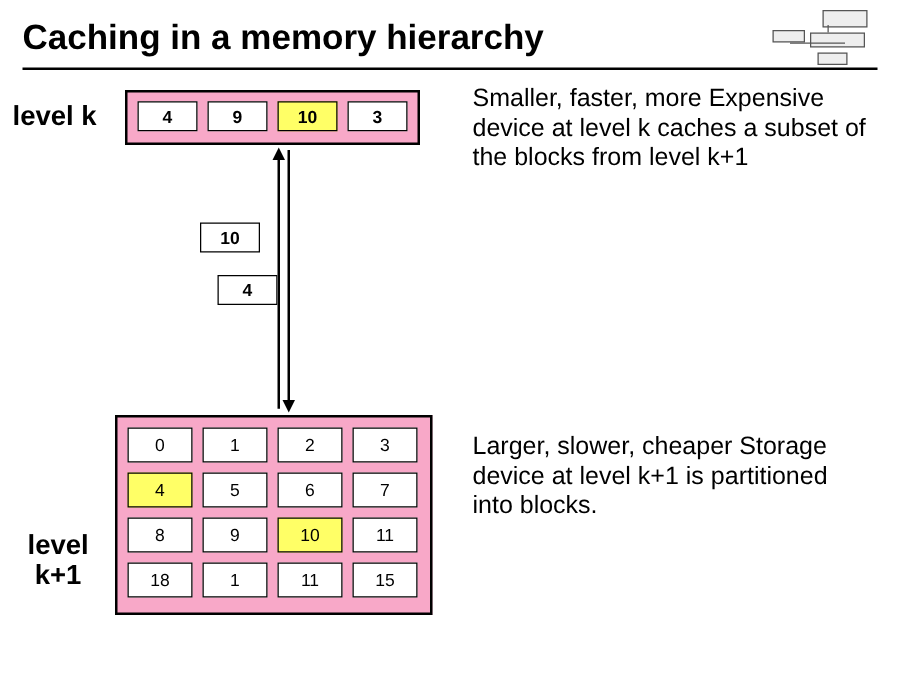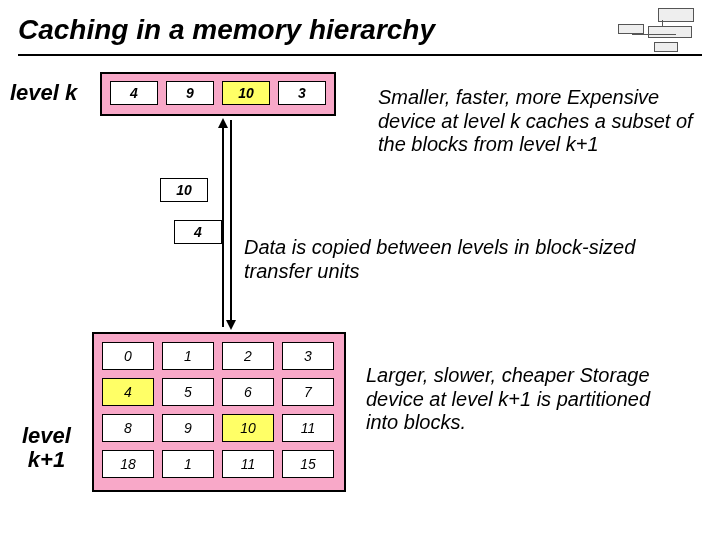--- a/index.html
+++ b/index.html
@@ -1,15 +1,15 @@
 <!DOCTYPE html>
 <html><head>
 <meta charset="utf-8">
 <style>
-  * { box-sizing: border-box; margin: 0; padding: 0; font-style: italic; }
+  * { box-sizing: border-box; margin: 0; padding: 0; }
   body {
     width: 720px;
     height: 540px;
     background: #fff;
     font-family: Arial, Helvetica, sans-serif;
     position: relative;
     overflow: hidden;
   }
   .header {
     padding: 14px 18px 6px 18px;
@@ -102,25 +102,24 @@
   .arrow-up { left: 2px; top:0; border-left:5px solid transparent; border-right:5px solid transparent; border-bottom:10px solid #000; }
   .arrow-dn { left: 10px; top:202px; border-left:5px solid transparent; border-right:5px solid transparent; border-top:10px solid #000; }
   .aline-up { position:absolute; left:6px; top:9px; width:2px; height:200px; background:#000; }
   .aline-dn { position:absolute; left:14px; top:2px; width:2px; height:202px; background:#000; }
 
   .para {
     position: absolute;
     font-size: 20px;
     line-height: 1.18;
     font-family: Arial, Helvetica, sans-serif;
-    margin-top: 18px;
   }
   .para.p1 { left: 378px; top: 12px; width: 320px; }
   .para.p2 { left: 244px; top: 162px; width: 440px; }
-  .para.p3 { left: 366px; top: 290px; width: 320px; }
+  .para.p3 { left: 378px; top: 290px; width: 320px; }
 </style>
 </head>
 <body>
 
 <div class="header">Caching in a memory hierarchy</div>
 <div class="header-decor">
   <div class="box1"></div>
     <div class="box2"></div>
     <div class="box3"></div>
     <div class="box4"></div>
@@ -167,16 +166,15 @@
     <div class="cell">9</div>
     <div class="cell hi">10</div>
     <div class="cell">11</div>
     <div class="cell">18</div>
     <div class="cell">1</div>
     <div class="cell">11</div>
     <div class="cell">15</div>
   </div>
 
   <div class="para p1">Smaller, faster, more Expensive device at level k caches a subset of the blocks from level k+1</div>
-  <div class="para p2">Data is copied between levels in block-sized transfer units</div>
   <div class="para p3">Larger, slower, cheaper Storage device at level k+1 is partitioned into blocks.</div>
 
 </div>
 
 </body></html>

